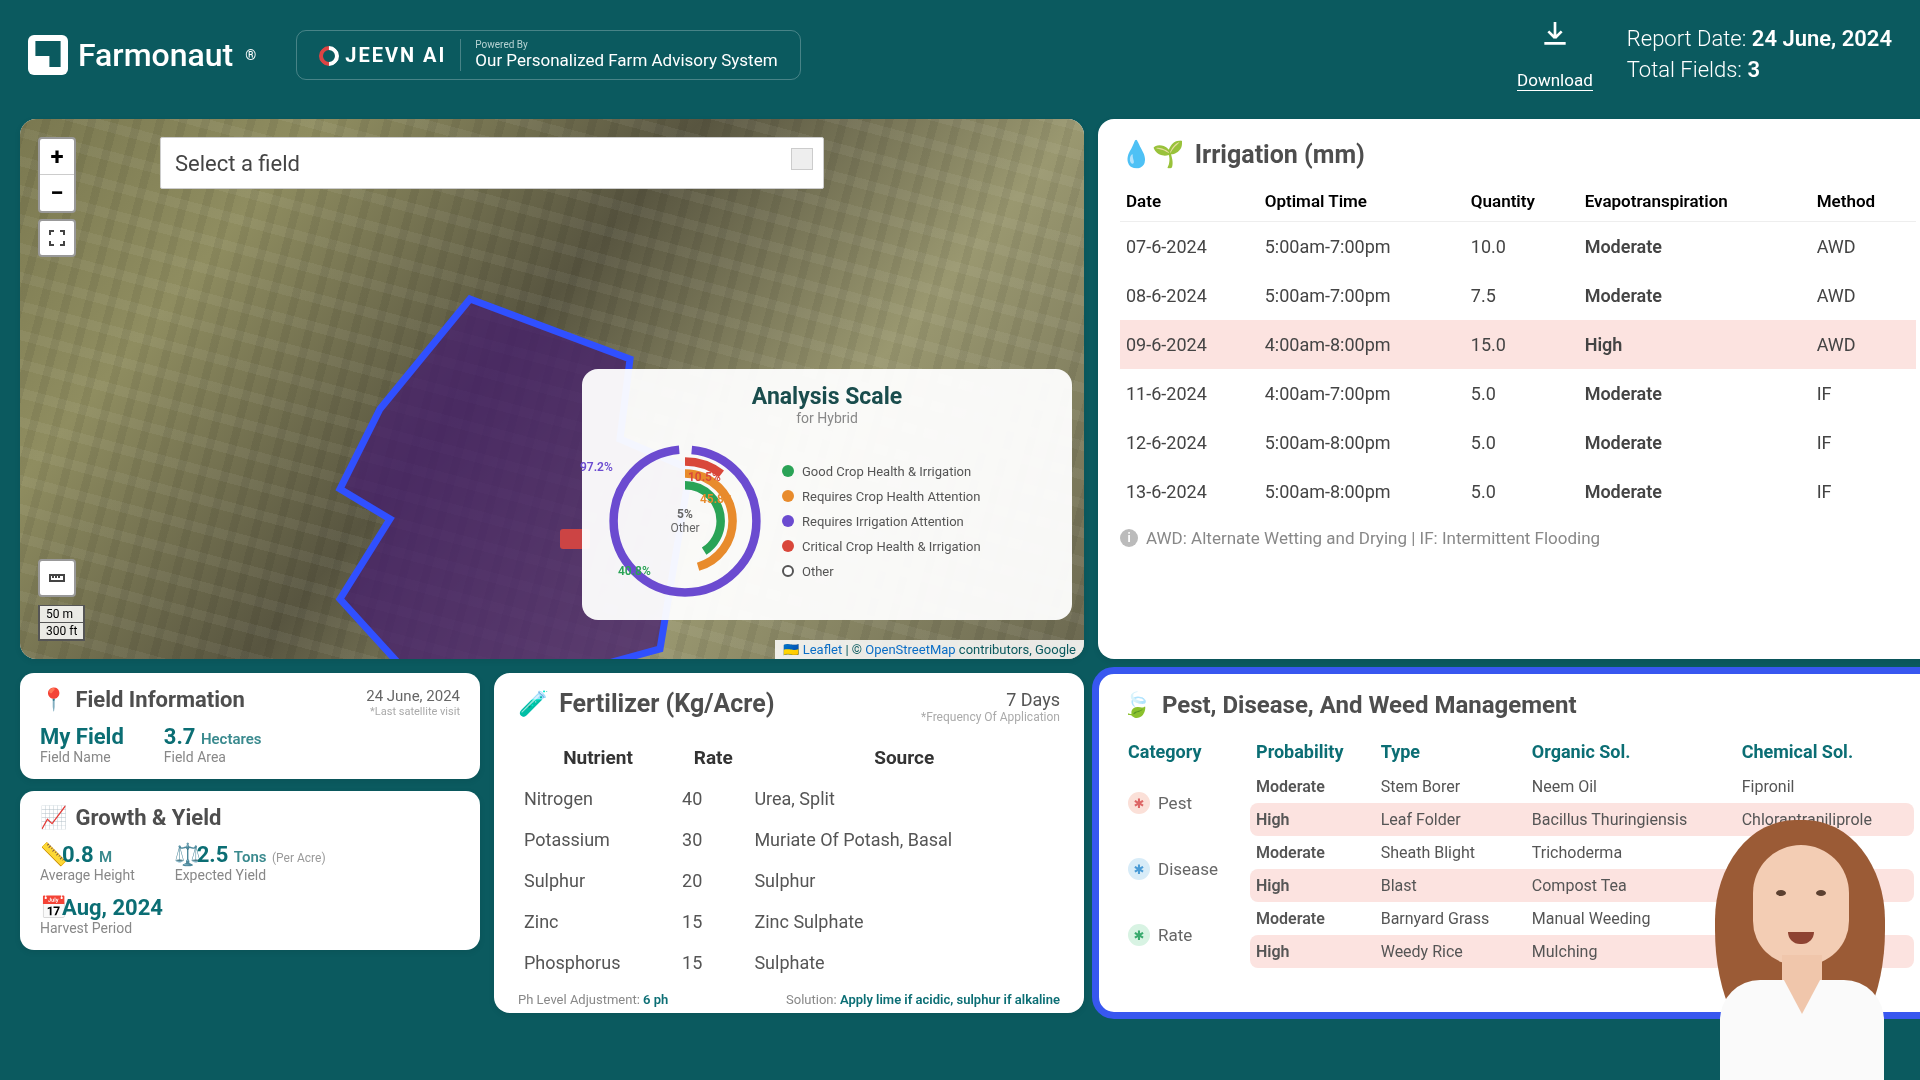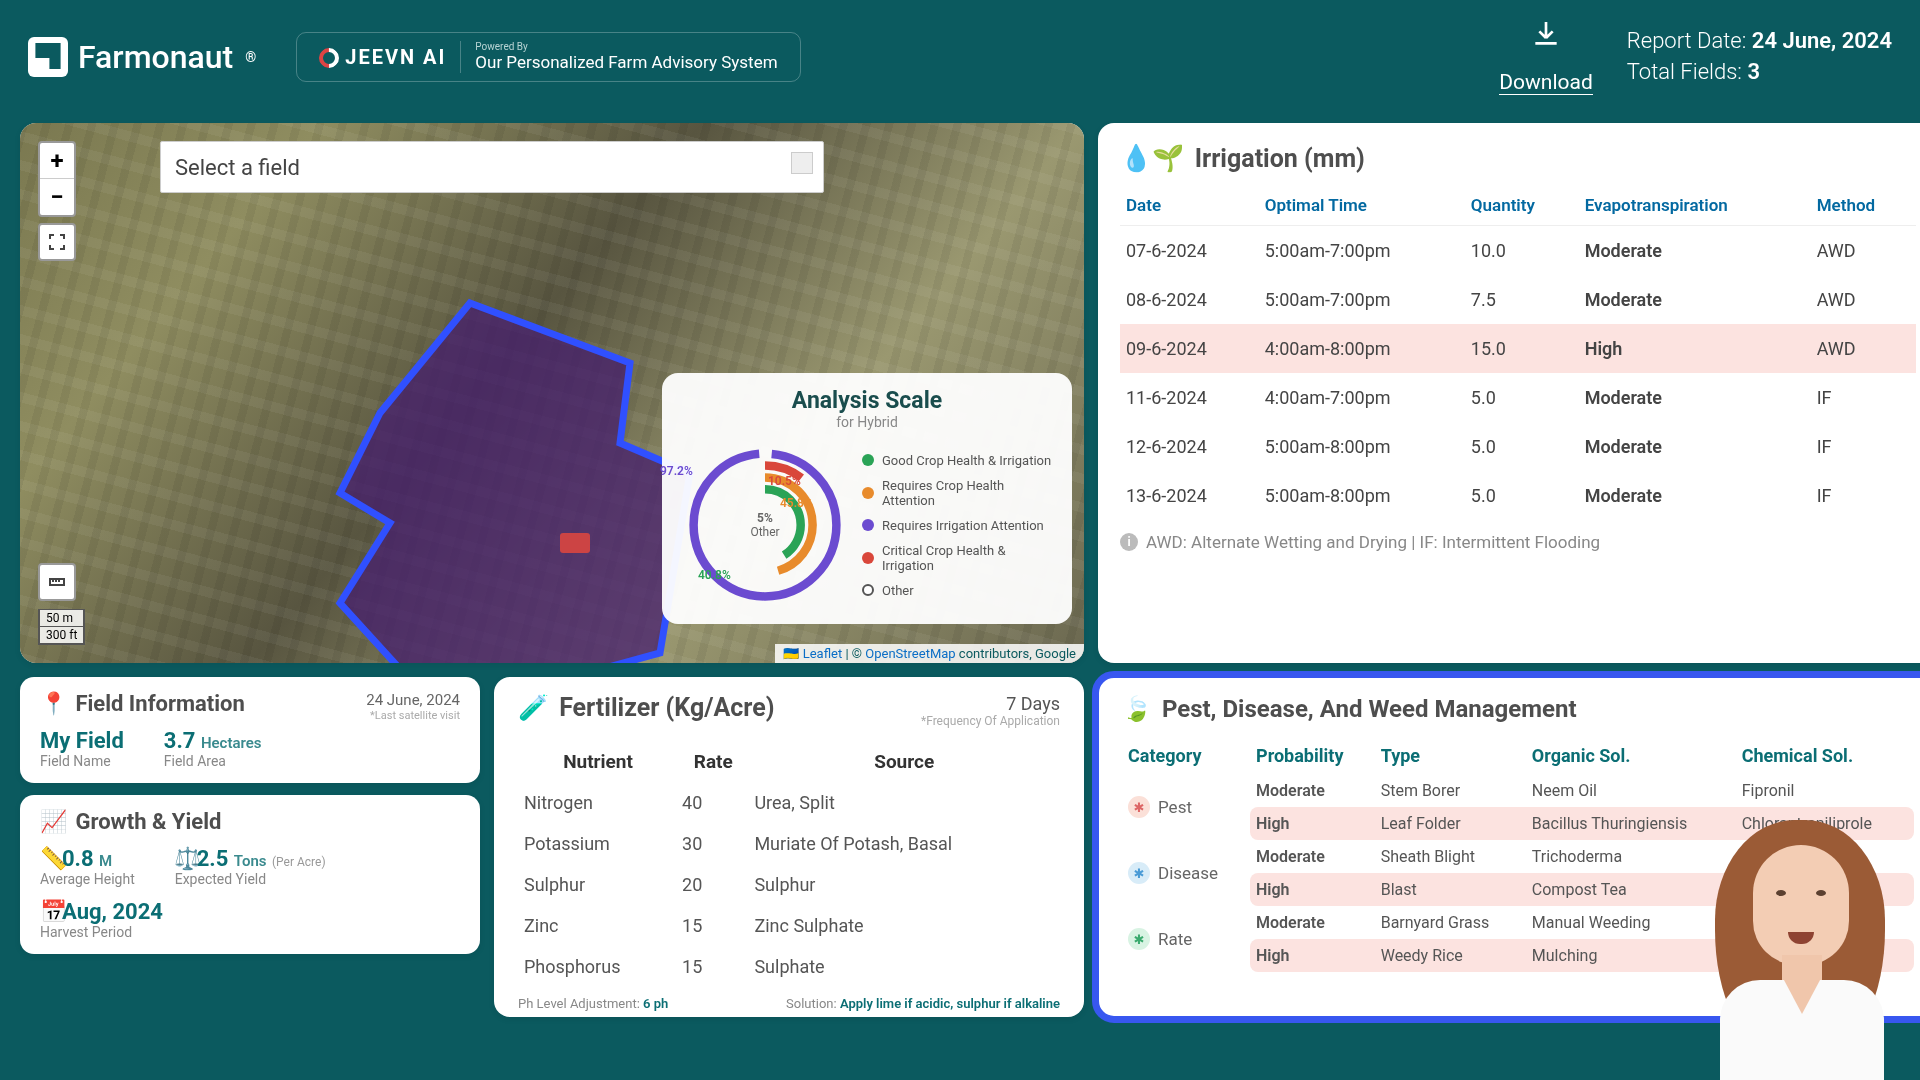--- a/index.html
+++ b/index.html
@@ -11,21 +11,21 @@
 .logo sup { font-size: 14px; margin-left: 2px; }
 .partner-box { margin-left: 40px; border: 1px solid rgba(255,255,255,0.25); border-radius: 10px; padding: 8px 22px; display: flex; align-items: center; gap: 14px; }
 .partner-mark { font-size: 20px; letter-spacing: 2px; font-weight: 700; }
 .partner-ring { display: inline-block; width: 20px; height: 20px; border: 4px solid #fff; border-radius: 50%; border-left-color: #d44; border-top-color: #d44; transform: rotate(-45deg); margin-right: 6px; vertical-align: -4px; }
 .partner-sep { width: 1px; height: 32px; background: rgba(255,255,255,0.25); }
 .partner-sub { font-size: 10px; color: #b8d4d4; }
 .partner-main { font-size: 17px; }
 .header-spacer { flex: 1; }
 .download { display: flex; flex-direction: column; align-items: center; margin-right: 34px; cursor: pointer; }
 .download svg { width: 32px; height: 32px; }
-.download span { border-bottom: 1px solid #fff; font-size: 21px; margin-top: 20px; }
+.download span { border-bottom: 1px solid #fff; font-size: 17px; margin-top: 20px; }
 .report-meta { font-size: 22px; line-height: 1.4; }
 .report-meta .lbl { font-weight: 300; }
 .report-meta .val { font-weight: 600; }
 .dash { padding: 10px 20px; display: grid; grid-template-columns: 460px 590px 840px; grid-template-rows: 540px 340px; gap: 14px; }
 .card { background: #fff; border-radius: 16px; box-shadow: 0 2px 6px rgba(0,0,0,0.08); position: relative; }
 .map-card { grid-column: 1 / 3; grid-row: 1; overflow: hidden; }
 .map-bg { position: absolute; inset: 0; background: linear-gradient(130deg, #7a7850 0%, #8f8d60 20%, #585540 45%, #9a9870 70%, #6b6850 100%); }
 .map-bg::before { content:""; position:absolute; inset:0; background:
  repeating-linear-gradient(105deg, rgba(0,0,0,0.06) 0 8px, transparent 8px 22px),
  repeating-linear-gradient(15deg, rgba(255,255,255,0.05) 0 10px, transparent 10px 28px); }
@@ -36,36 +36,36 @@
 .zoom-ctrl div:last-child { border: none; }
 .fs-ctrl { position: absolute; left: 18px; top: 100px; background: #fff; border: 2px solid #999; border-radius: 4px; width: 38px; height: 38px; display: flex; align-items: center; justify-content: center; cursor: pointer; }
 .ruler-ctrl { position: absolute; left: 18px; top: 440px; background: #fff; border: 2px solid #999; border-radius: 4px; width: 38px; height: 38px; display: flex; align-items: center; justify-content: center; cursor: pointer; }
 .scale-bar { position: absolute; left: 18px; bottom: 18px; background: rgba(255,255,255,0.85); border: 2px solid #555; border-top: none; font-size: 12px; }
 .scale-bar div { padding: 1px 6px; border-top: 1px solid #555; }
 .field-select { position: absolute; left: 140px; top: 18px; right: 260px; background: #fff; border: 1px solid #ccc; height: 52px; display: flex; align-items: center; padding: 0 14px; font-size: 22px; color: #444; border-radius: 2px; cursor: pointer; }
 .field-select::after { content: ""; position: absolute; right: 10px; top: 10px; width: 20px; height: 20px; background: #eee; border: 1px solid #ccc; }
 .field-select .caret { position: absolute; right: 15px; top: 18px; width: 0; height: 0; border-left: 5px solid transparent; border-right: 5px solid transparent; border-top: 6px solid #444; }
 .attrib { position: absolute; right: 0; bottom: 0; background: rgba(255,255,255,0.85); font-size: 13px; padding: 2px 8px; color: #0b5a5f; }
 .attrib a { color: #0b6ec6; text-decoration: none; }
-.analysis-box { position: absolute; right: 12px; top: 250px; width: 410px; background: rgba(255,255,255,0.95); border-radius: 16px; padding: 14px 18px; }
+.analysis-box { position: absolute; right: 12px; top: 250px; width: 490px; background: rgba(255,255,255,0.95); border-radius: 16px; padding: 14px 18px; }
 .analysis-box h3 { text-align: center; font-size: 23px; font-weight: 700; color: #1a4d4d; }
 .analysis-box .sub { text-align: center; color: #888; font-size: 14px; margin-bottom: 10px; }
 .analysis-body { display: flex; gap: 12px; align-items: center; }
 .donut { position: relative; width: 170px; height: 170px; flex-shrink: 0; }
 .donut svg { width: 100%; height: 100%; }
 .donut-center { position: absolute; left: 50%; top: 50%; transform: translate(-50%, -50%); text-align: center; font-size: 12px; color: #666; }
 .legend { font-size: 13px; color: #555; }
 .legend div { display: flex; align-items: center; gap: 8px; padding: 5px 0; }
 .legend .dot { width: 12px; height: 12px; border-radius: 50%; flex-shrink: 0; }
 .ring-label { position: absolute; font-size: 12px; font-weight: 600; }
 .right-col { grid-column: 3; grid-row: 1; padding: 20px 22px 18px; display: flex; flex-direction: column; }
 .panel-title { display: flex; align-items: center; gap: 10px; font-size: 25px; font-weight: 700; color: #4e4e4e; margin-bottom: 12px; }
 .panel-title .pic { font-size: 26px; }
 .irr-table { width: 100%; border-collapse: collapse; }
-.irr-table th { text-align: left; font-size: 17px; color: #0369a1; font-weight: 600; padding: 10px 6px; border-bottom: 1px solid #eee; }
+.irr-table th { text-align: left; font-size: 17px; color: #000000; font-weight: 600; padding: 10px 6px; border-bottom: 1px solid #eee; }
 .irr-table td { padding: 14px 6px; font-size: 18px; color: #444; }
 .irr-table tr.high { background: #fce3e0; border-radius: 4px; }
 .et-mod { color: #e0a23a; font-weight: 600; }
 .et-high { color: #d9473a; font-weight: 600; }
 .foot-note { display: flex; align-items: center; gap: 8px; color: #888; font-size: 17px; margin-top: 12px; }
 .foot-note .info { width: 18px; height: 18px; border-radius: 50%; background: #bbb; color: #fff; display: flex; align-items: center; justify-content: center; font-size: 12px; font-weight: 700; }
 .field-info { grid-column: 1; grid-row: 2; display: flex; flex-direction: column; gap: 12px; background: transparent; box-shadow: none; }
 .mini-card { background: #fff; border-radius: 14px; padding: 14px 20px; box-shadow: 0 2px 6px rgba(0,0,0,0.08); }
 .mini-title { display: flex; align-items: center; gap: 8px; font-size: 22px; font-weight: 700; color: #4e4e4e; }
 .mini-title .pic { font-size: 22px; }

